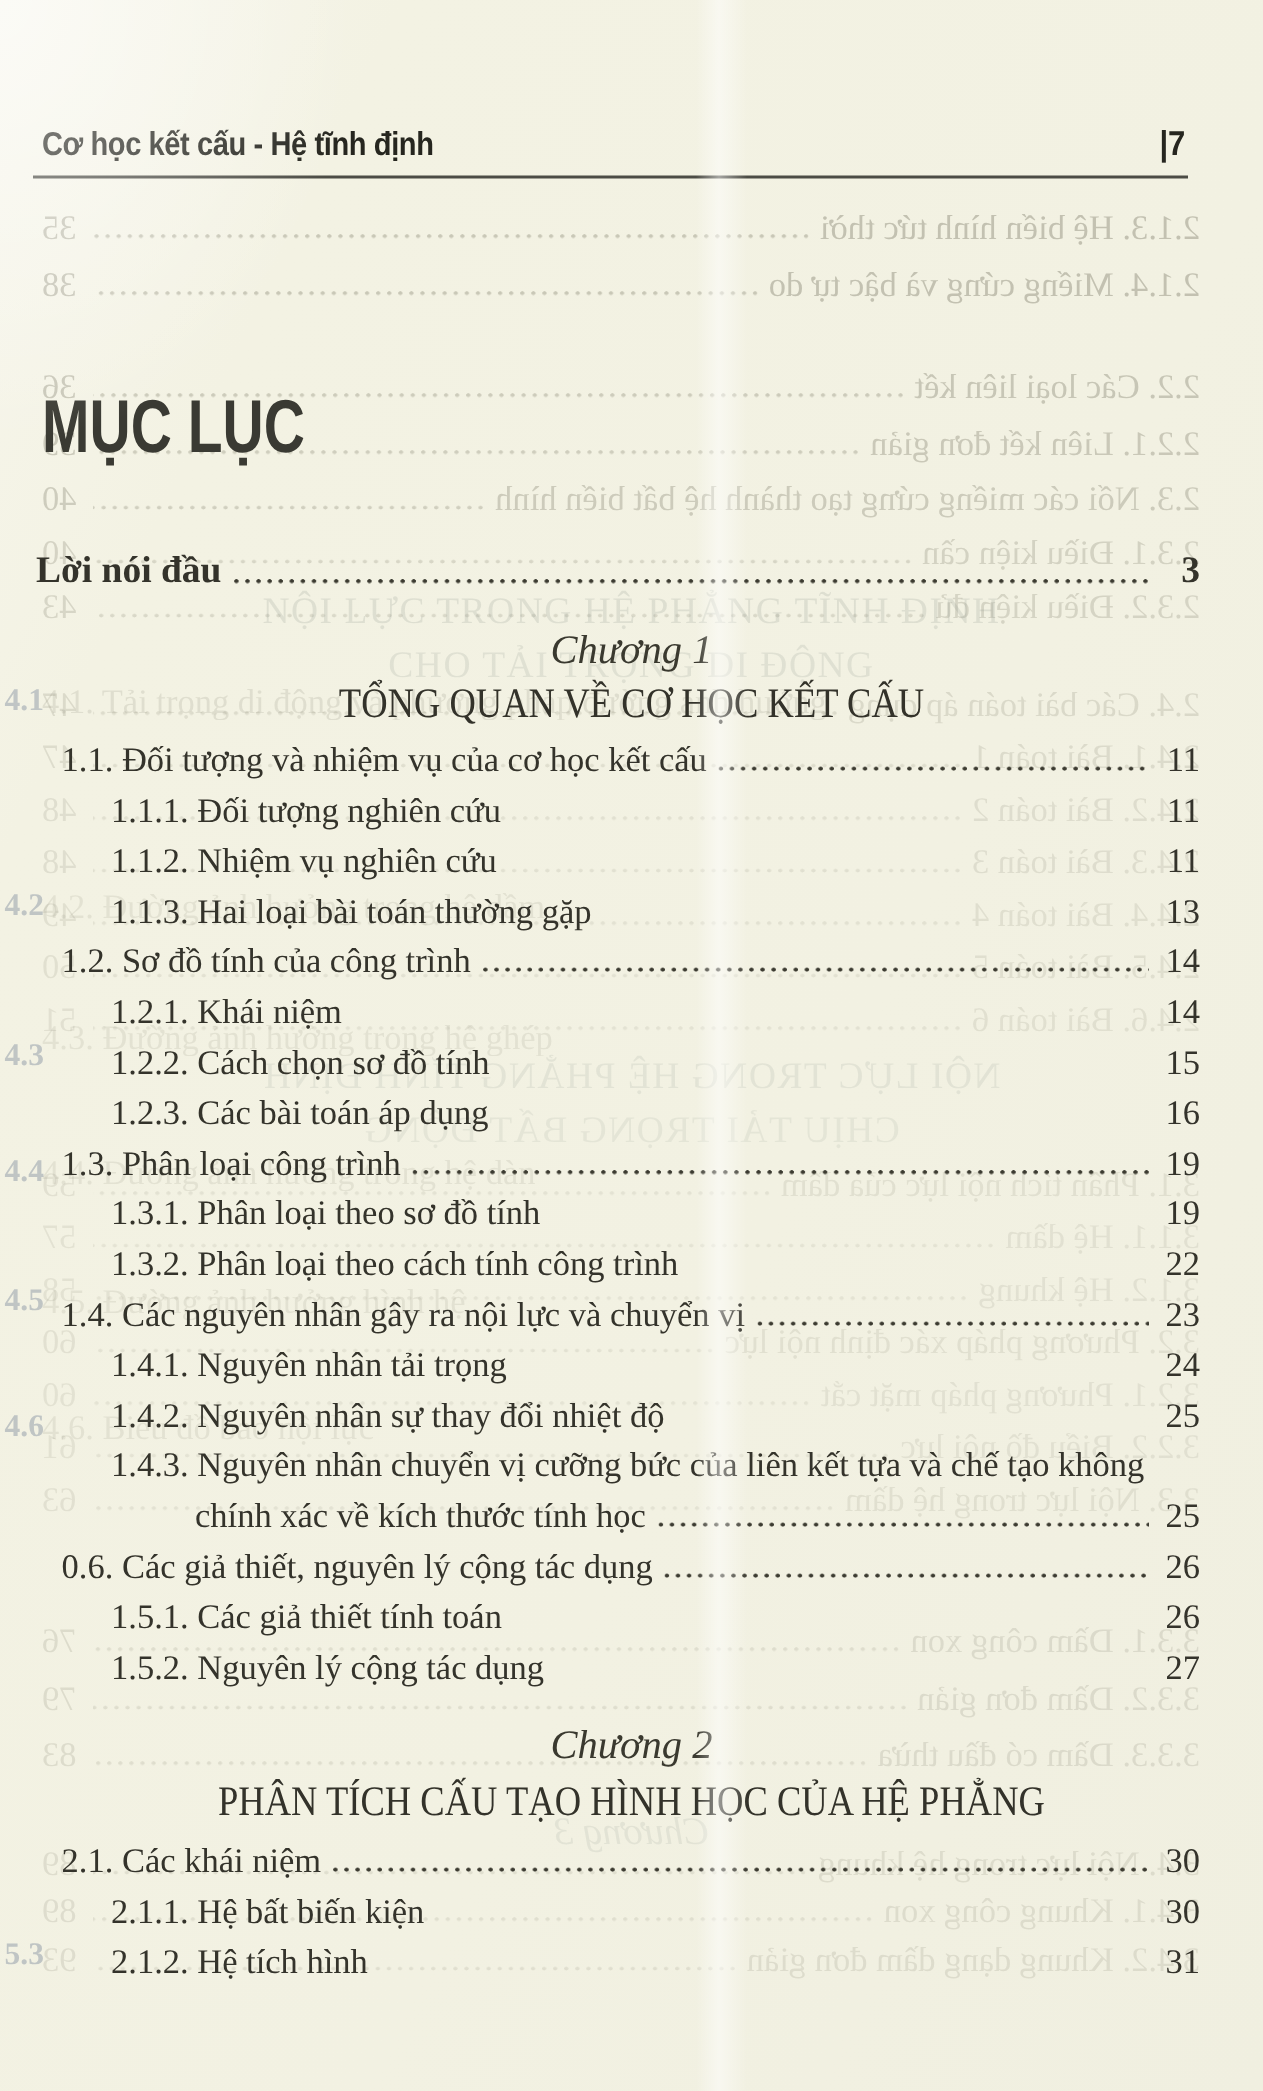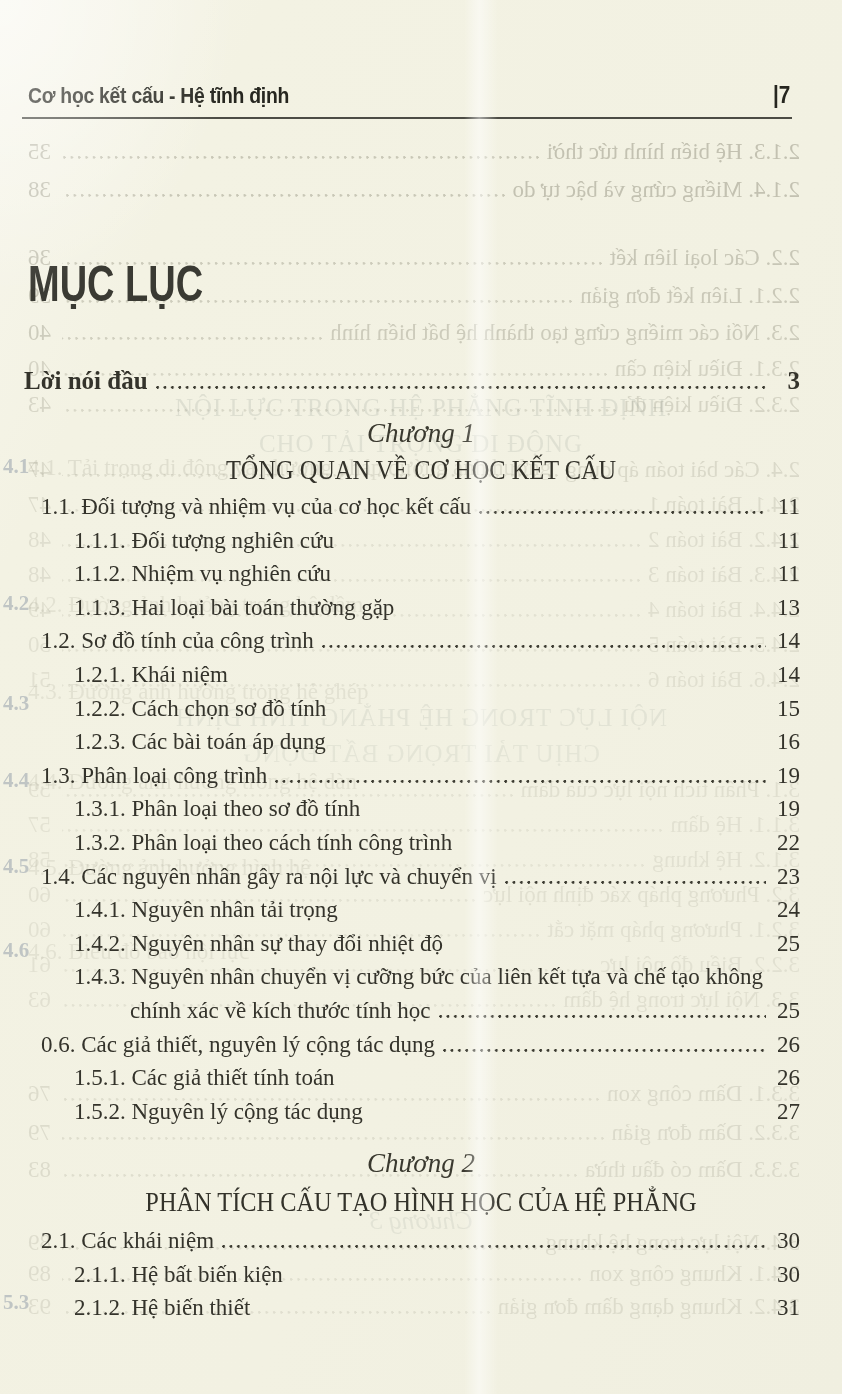--- a/index.html
+++ b/index.html
@@ -422,21 +422,21 @@
         <span class="t">2.1. Các khái niệm</span>
         <span class="leader"></span>
         <span class="pg">30</span>
       </div>
       <div class="toc-row lvl1">
         <span class="t">2.1.1. Hệ bất biến kiện</span>
         <span class="leader"></span>
         <span class="pg">30</span>
       </div>
       <div class="toc-row lvl1">
-        <span class="t">2.1.2. Hệ biến thiết</span>
+        <span class="t">2.1.2. Hệ tích hình</span>
         <span class="leader"></span>
         <span class="pg">31</span>
       </div>
     </div>
 
   <div class="crease"></div>
   <div class="corner-fade"></div>
 </div>
 
 </body></html>

